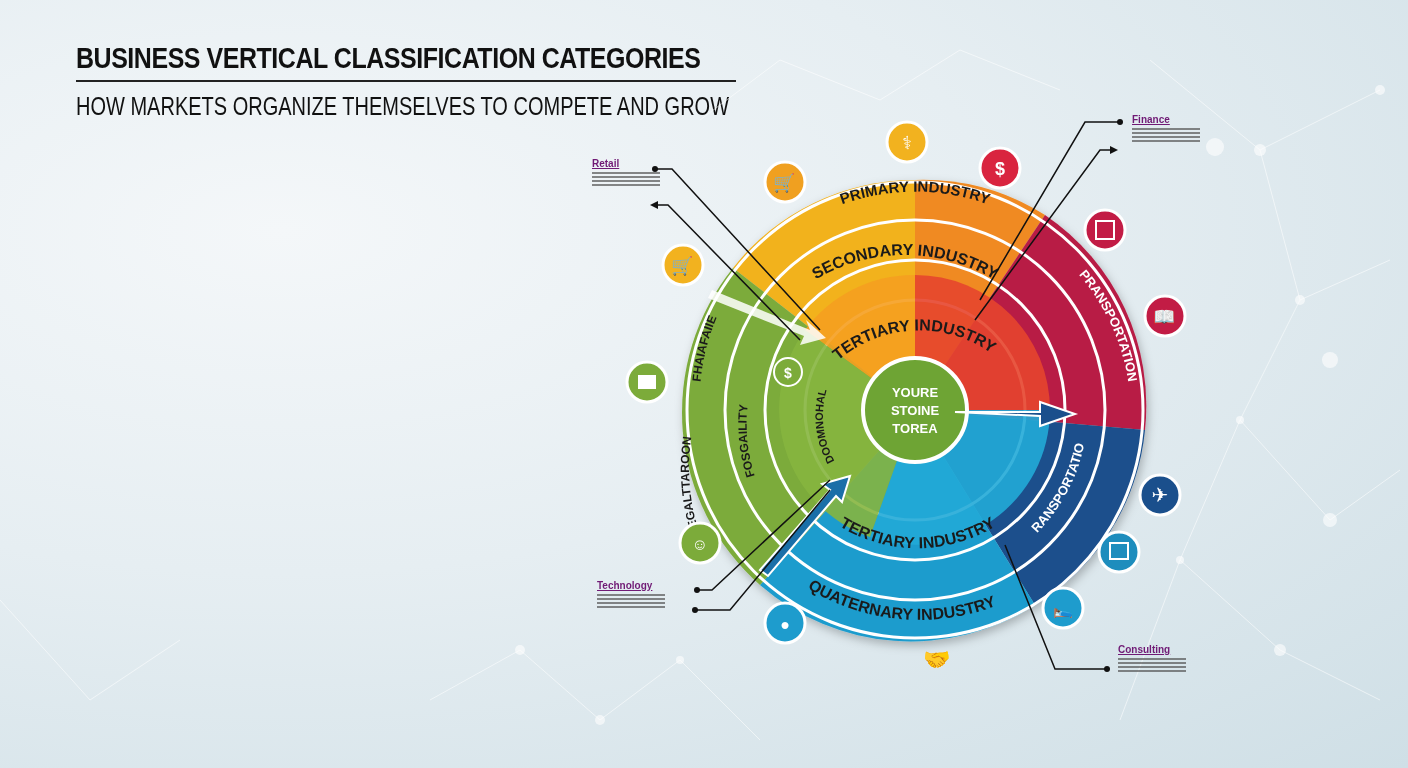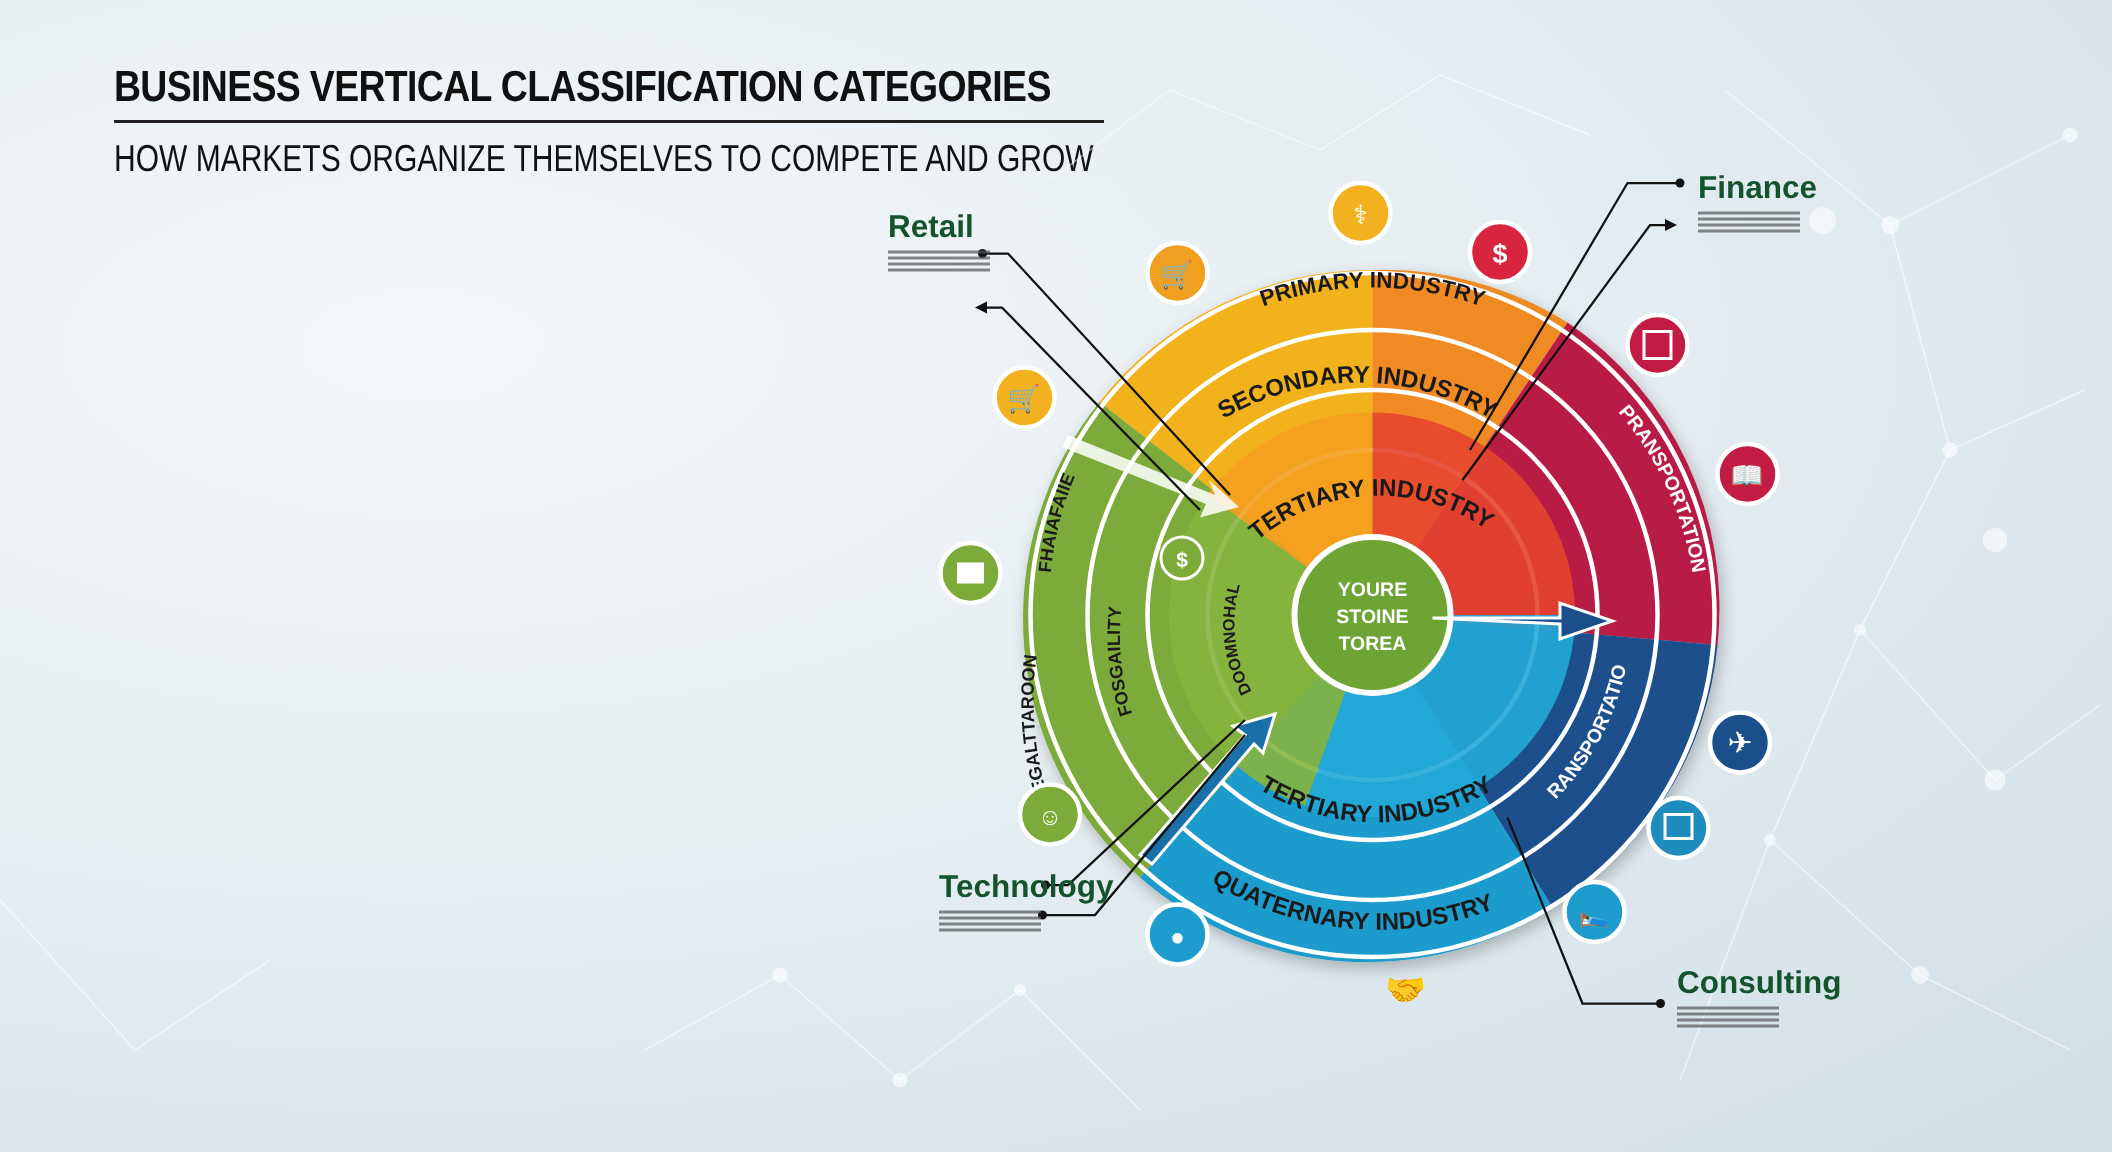--- a/index.html
+++ b/index.html
@@ -5,21 +5,21 @@
   html,body{margin:0;padding:0;}
   body{width:1408px;height:768px;overflow:hidden;position:relative;
     background:radial-gradient(ellipse at 20% 30%,#f4f7f9 0%,#e6eef2 45%,#cfdfe6 100%);
     font-family:"Liberation Sans",sans-serif;}
   .title{position:absolute;left:76px;top:42px;font-size:29px;font-weight:bold;color:#111;
     letter-spacing:-0.5px;transform:scaleX(0.86);transform-origin:left top;white-space:nowrap;}
   .rule{position:absolute;left:76px;top:80px;width:660px;height:2px;background:#222;}
   .subtitle{position:absolute;left:76px;top:92px;font-size:25px;color:#111;
     transform:scaleX(0.8);transform-origin:left top;white-space:nowrap;}
   .callout{position:absolute;}
-  .callout .label{font-size:21px;font-weight:bold;color:#14532d;white-space:nowrap;}
+  .callout .label{font-size:10px;font-weight:bold;color:#701a75;white-space:nowrap;text-decoration:underline;}
   .callout .body{width:68px;margin-top:3px;}
   .callout .body i{display:block;height:2px;background:#555;margin:2px 0;opacity:.7;}
   svg.main{position:absolute;left:0;top:0;}
   .ringtxt{font-family:"Liberation Sans",sans-serif;font-weight:bold;fill:#1a1a1a;}
   .ringtxt.w{fill:#fff;}
 </style>
 </head>
 <body>
 
 <div class="title">BUSINESS VERTICAL CLASSIFICATION CATEGORIES</div>
@@ -185,39 +185,39 @@
         <circle cx="683" cy="265" r="20" fill="#f2b21f" stroke="#fff" stroke-width="3"></circle>
         <text x="683" y="272" text-anchor="middle" font-size="18" fill="#fff">🛒</text>
       </g>
     <g>
         <circle cx="788" cy="372" r="14" fill="#7cab3a" stroke="#fff" stroke-width="2"></circle>
         <text x="788" y="378" text-anchor="middle" font-size="14" font-weight="bold" fill="#fff">$</text>
       </g>
   </g>
 </svg>
 
-<div class="callout" style="left:592px;top:140px;">
+<div class="callout" style="left:592px;top:158px;">
   <div class="label">Retail</div>
   <div class="body">
       <i></i>
       <i></i>
       <i></i>
       <i></i>
     </div>
 </div>
 <div class="callout" style="left:1132px;top:114px;">
   <div class="label">Finance</div>
   <div class="body">
       <i></i>
       <i></i>
       <i></i>
       <i></i>
     </div>
 </div>
-<div class="callout" style="left:626px;top:580px;text-align:right;">
+<div class="callout" style="left:597px;top:580px;">
   <div class="label">Technology</div>
   <div class="body">
       <i></i>
       <i></i>
       <i></i>
       <i></i>
     </div>
 </div>
 <div class="callout" style="left:1118px;top:644px;">
   <div class="label">Consulting</div>

